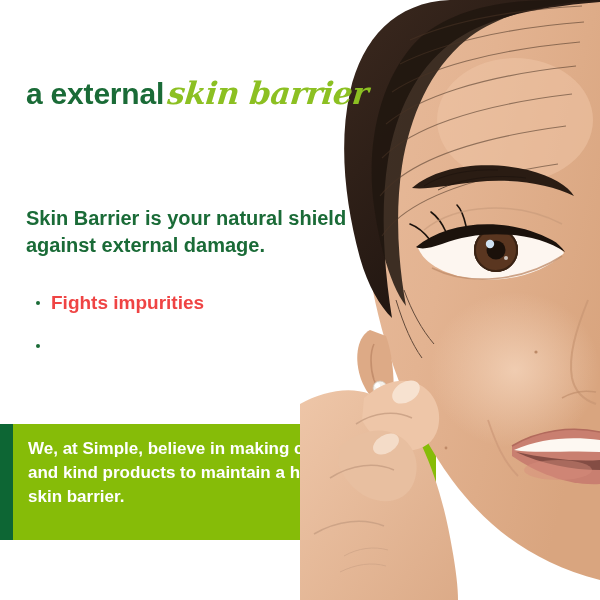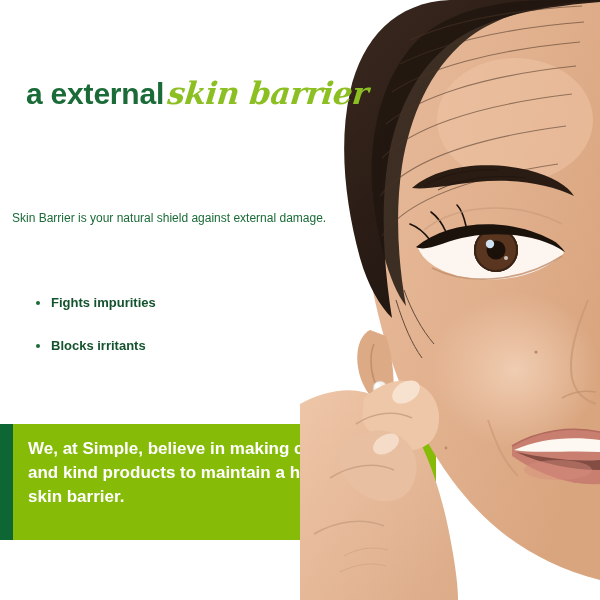--- a/index.html
+++ b/index.html
@@ -52,44 +52,44 @@
     font-size: 31px;
     color: #8cc022;
     letter-spacing: -0.5px;
     transform: skewX(-6deg);
     display: inline-block;
     padding-left: 4px;
   }
 
   .subhead {
     position: absolute;
-    left: 12px;
+    left: 26px;
     top: 205px;
     width: 330px;
     z-index: 4;
-    font-size: 12px;
+    font-size: 20px;
     line-height: 27px;
-    font-weight: 400;
+    font-weight: 700;
     color: #1a6b37;
   }
 
   .bullets {
     position: absolute;
     left: 34px;
     top: 292px;
     z-index: 4;
     margin: 0;
     padding: 0;
     list-style: none;
   }
   .bullets li {
-    font-size: 13px;
+    font-size: 19px;
     line-height: 22px;
     font-weight: 600;
-    color: #14532d;
+    color: #ef4444;
     margin-bottom: 21px;
     position: relative;
     padding-left: 17px;
   }
   .bullets li:last-child { margin-bottom: 0; }
   .bullet-dot {
     position: absolute;
     left: 2px;
     top: 9px;
     width: 4px;
@@ -138,21 +138,21 @@
   </div>
 
   <div class="headline">
     <div class="headline-line"><span>a external</span><span class="script">skin barrier</span></div>
   </div>
 
   <div class="subhead">Skin Barrier is your natural shield against external damage.</div>
 
   <ul class="bullets">
     <li><span class="bullet-dot"></span><span>Fights impurities</span></li>
-    <li><span class="bullet-dot"></span><span>Blocks irritants</span></li>
+    <li><span class="bullet-dot"></span></li>
   </ul>
 
   <div class="photo">
     <svg width="300" height="600" viewBox="0 0 300 600" xmlns="http://www.w3.org/2000/svg" aria-hidden="true">
       <defs>
         <linearGradient id="skin" x1="0" y1="0" x2="1" y2="0.6">
           <stop offset="0%" stop-color="#e8bb9b"></stop>
           <stop offset="45%" stop-color="#e3b391"></stop>
           <stop offset="100%" stop-color="#d9a57f"></stop>
         </linearGradient>

